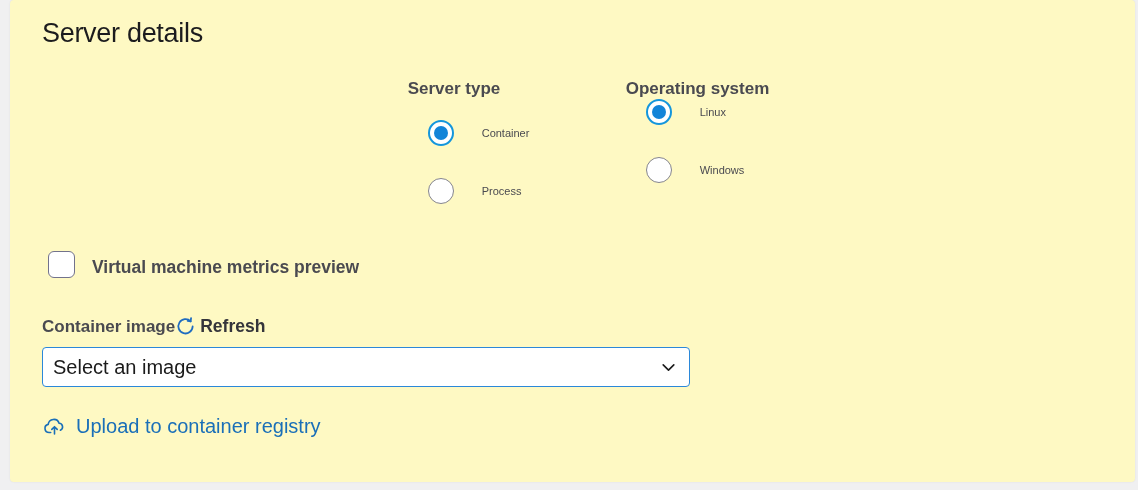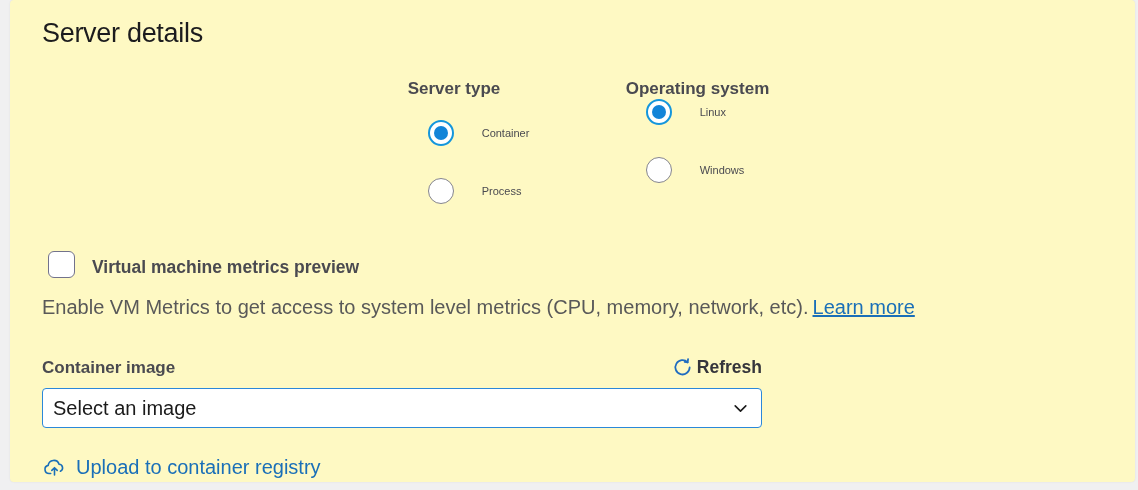--- a/index.html
+++ b/index.html
@@ -56,30 +56,30 @@
     border: 1.5px solid #72728c; border-radius: 6px; background: #fff;
   }
   .cb-label { margin-left: 17px; font-size: 17.5px; font-weight: 700; color: #4a4a50; }
   .desc {
     margin: 17px 0 0 0;
     font-size: 20px; color: #595959; line-height: 24px;
   }
   .link { color: #1a6fb8; text-decoration: underline; cursor: pointer; margin-left: 4px; }
   .ci-row {
     margin-top: 38px; width: 720px;
-    display: flex; justify-content: space-between; align-items: center;
+    display: flex; align-items: center;
   }
   .refresh-btn {
     display: flex; align-items: center; gap: 4px;
     background: none; border: none; padding: 0; cursor: pointer;
     font-family: "Liberation Sans", sans-serif;
     font-size: 17.5px; font-weight: 700; color: #35353b;
   }
   .select-box {
-    margin-top: 10px; width: 720px; height: 40px;
+    margin-top: 10px; width: 648px; height: 40px;
     border: 1px solid #2b88d9; border-radius: 4px; background: #fff;
     display: flex; align-items: center; justify-content: space-between;
     padding: 0 12px 0 10px;
     font-size: 20px; color: #1b1b1b; cursor: pointer;
   }
   .upload-link {
     display: inline-flex; align-items: flex-end; gap: 9px;
     margin-top: 28px;
     font-size: 20px; color: #1a6fb8; text-decoration: none; cursor: pointer;
   }
@@ -116,21 +116,20 @@
           <span class="opt-label">Windows</span>
         </label>
       </div>
     </div>
 
     <label class="checkbox-row">
       <span class="checkbox"></span>
       <span class="cb-label">Virtual machine metrics preview</span>
     </label>
 
-    <p class="desc"><span>Enable VM Metrics to get access to system level metrics (CPU, memory, network, etc).</span><a class="link">Learn more</a></p>
 
     <div class="ci-row">
       <div class="group-label">Container image</div>
       <button class="refresh-btn">
         <span>
           <svg width="21" height="21" viewBox="0 0 20 20">
             <path d="M14.9 5.1 A6.8 6.8 0 1 0 16.8 10" fill="none" stroke="#1f6cc0" stroke-width="1.7" stroke-linecap="round"></path>
             <path d="M14.9 5.1 L12.1 4.6 M14.9 5.1 L15.3 2.1" fill="none" stroke="#1f6cc0" stroke-width="1.7" stroke-linecap="round"></path>
           </svg>
         </span>

